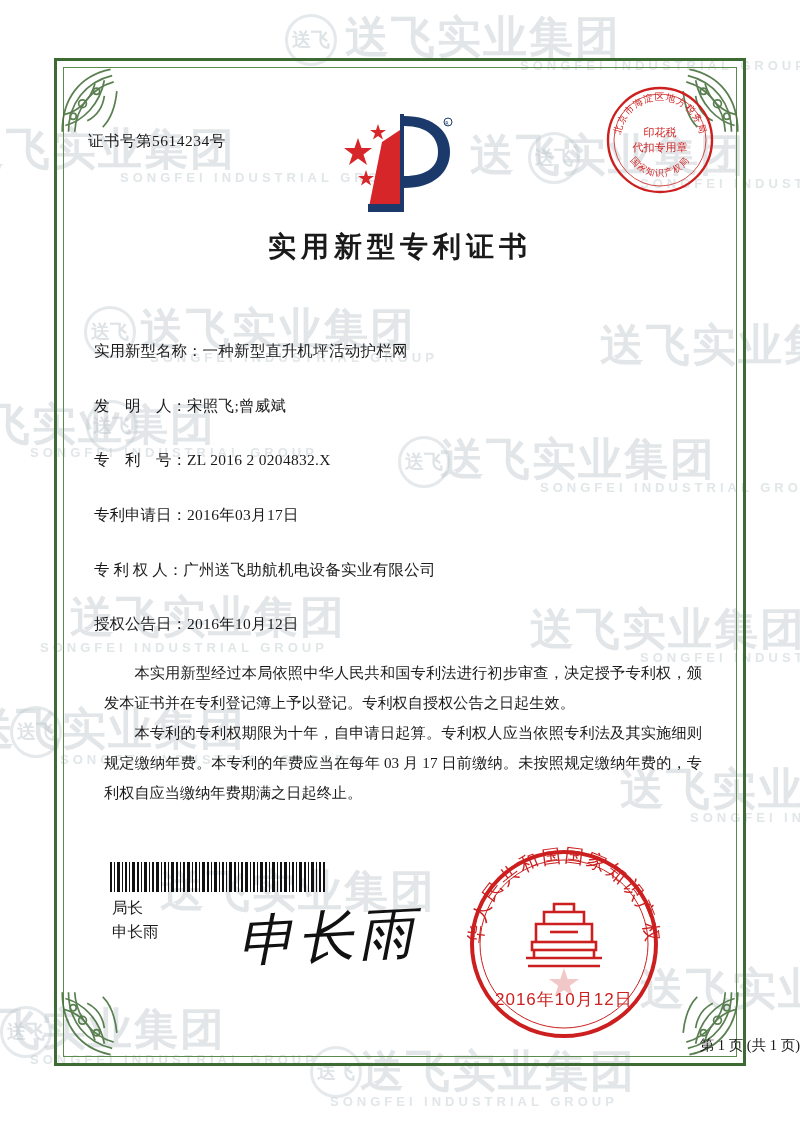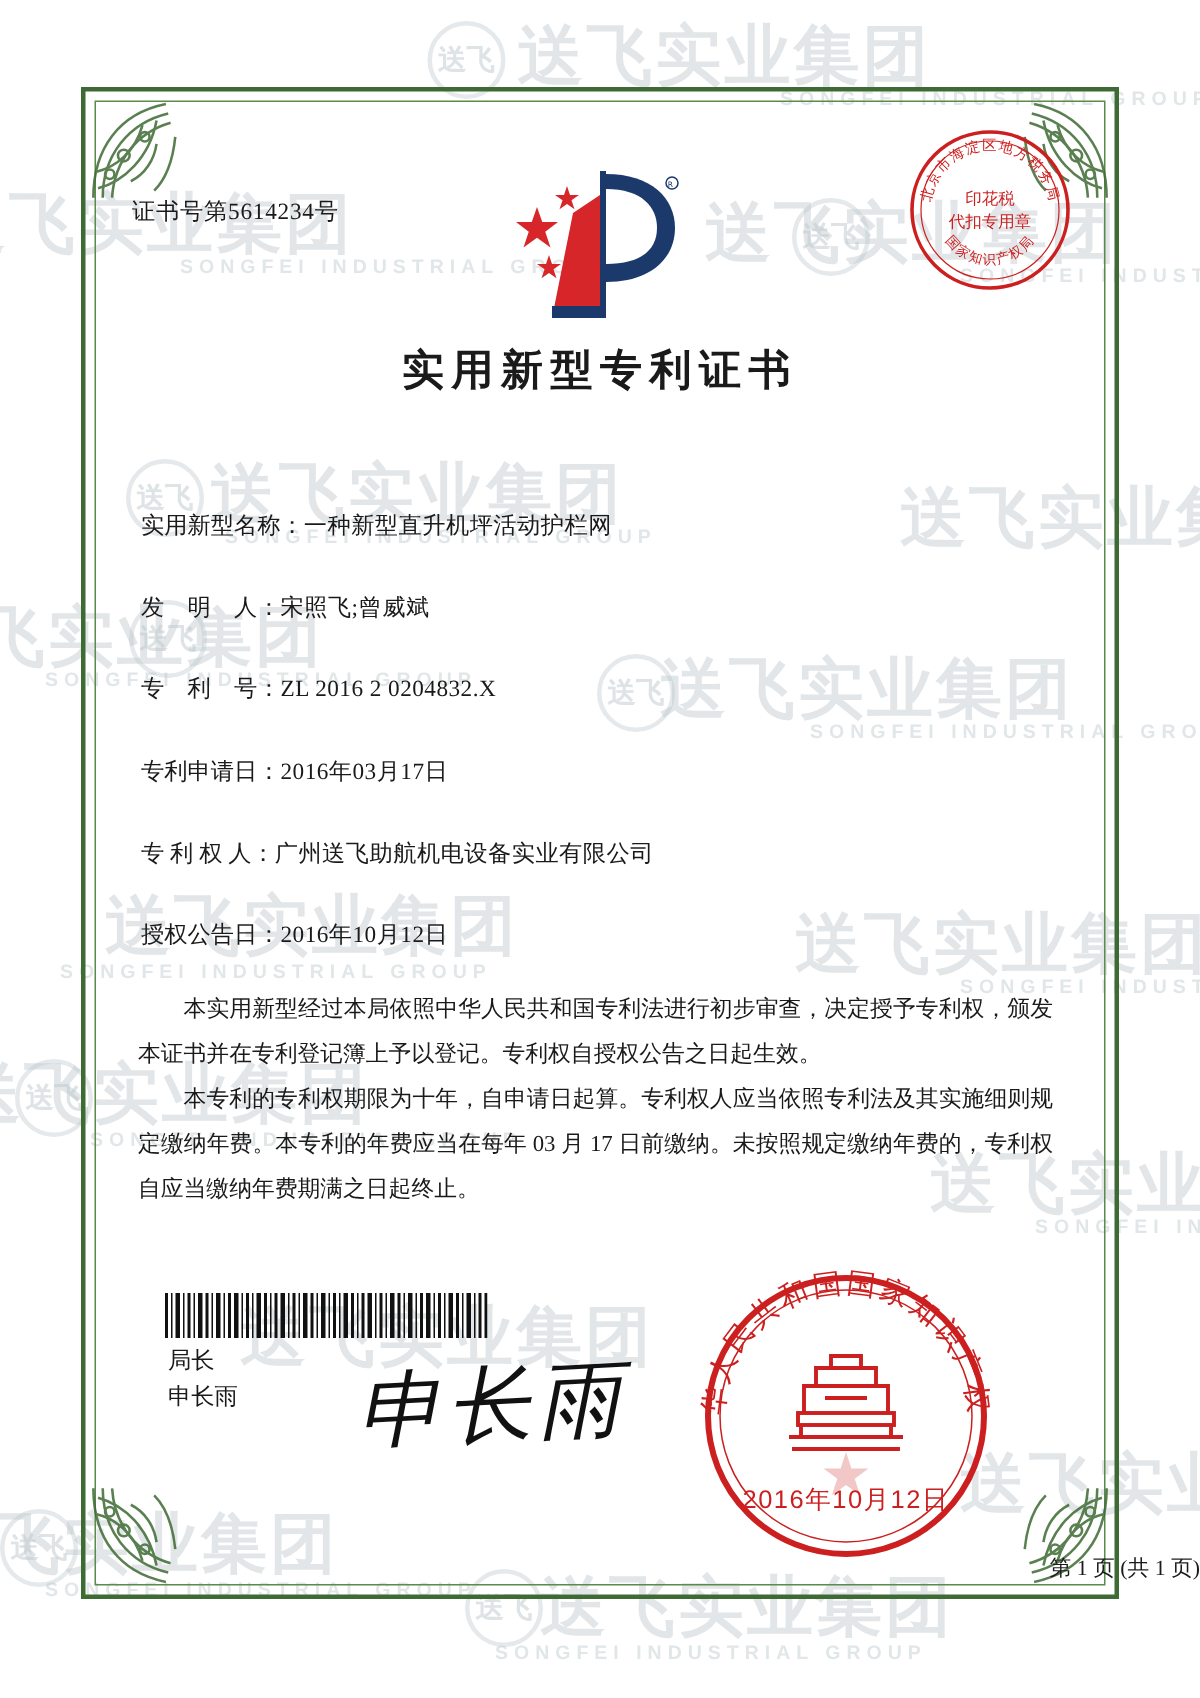--- a/index.html
+++ b/index.html
@@ -144,21 +144,21 @@
   .body-paragraphs {
     position: absolute;
     left: 92px;
     top: 658px;
     width: 610px;
     font-size: 15.2px;
     line-height: 1.95;
     text-align: justify;
   }
   .body-paragraphs p {
-    margin: 0 0 1px 0;
+    margin: 0 0 1px 12px;
     text-indent: 2em;
   }
 
   .barcode {
     position: absolute;
     left: 110px;
     top: 862px;
     width: 215px;
     height: 30px;
   }

